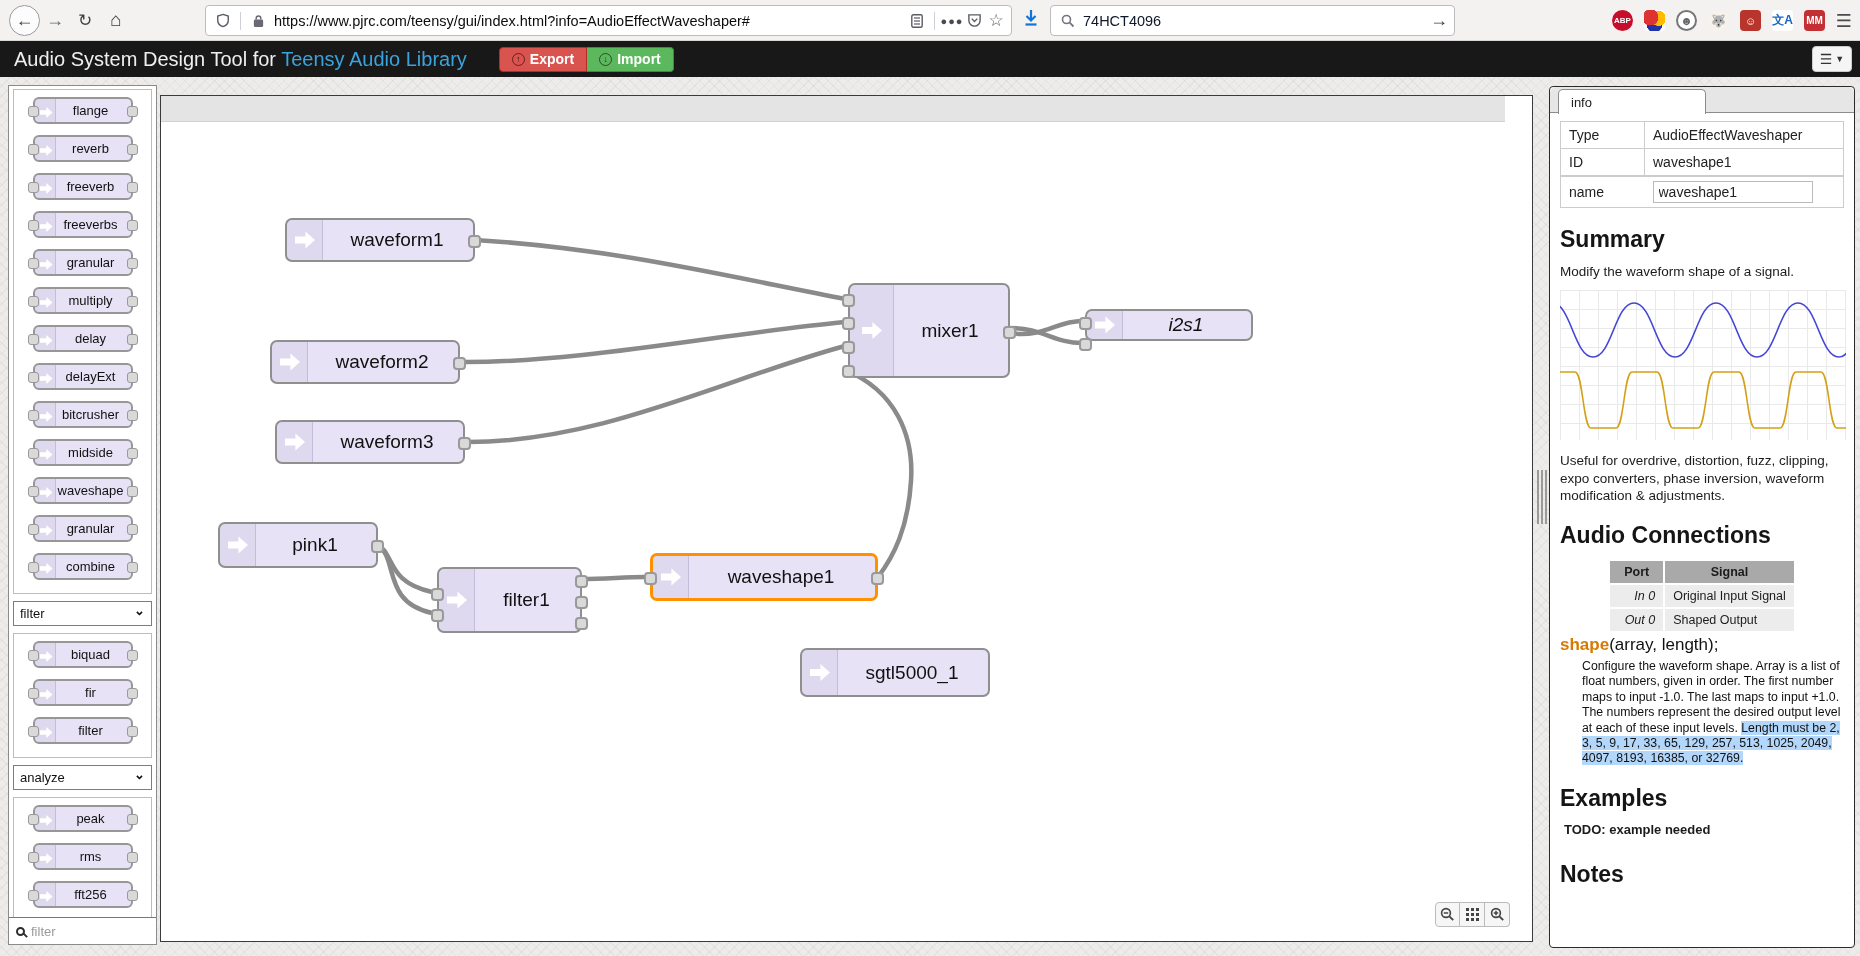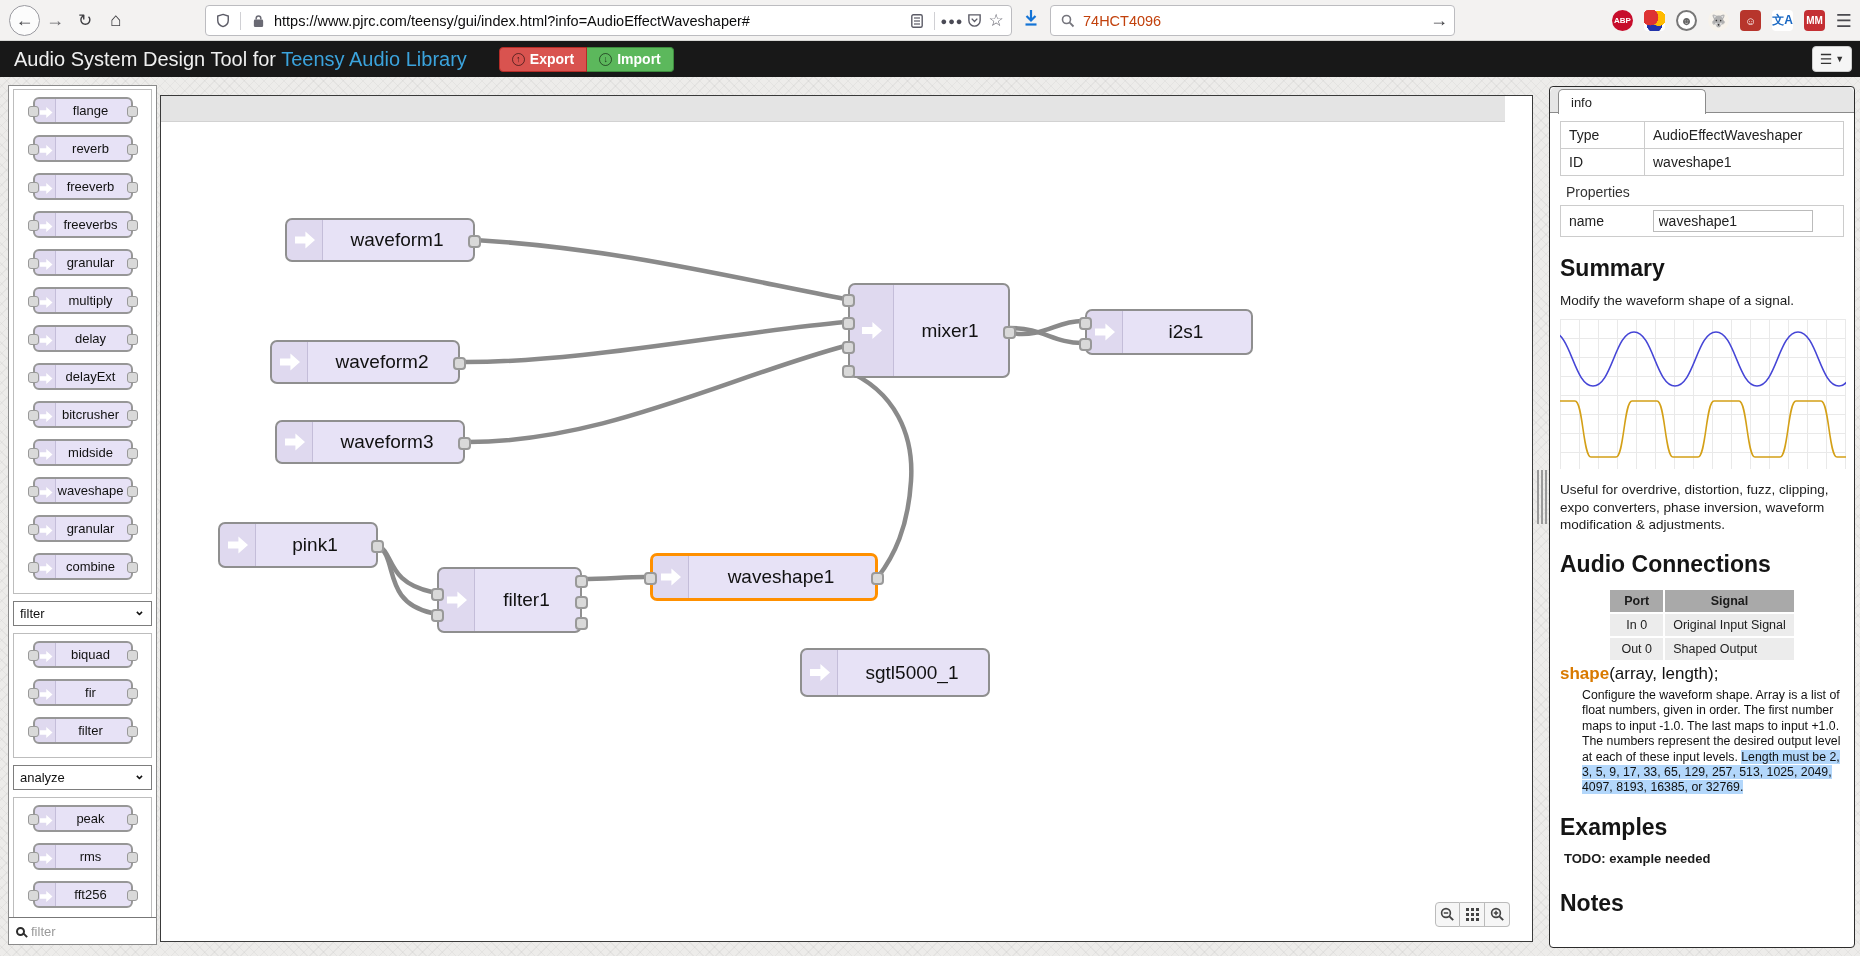--- a/index.html
+++ b/index.html
@@ -14,21 +14,21 @@
   .reload { width:30px; font-size:17px; }
   .home { width:32px; font-size:19px; }
   .url-bar { position:absolute; left:205px; top:5px; width:807px; height:31px; background:#fff; border:1px solid #bcbcc0; border-radius:4px; display:flex; align-items:center; font-size:14.5px; color:#0c0c0d; }
   .url-sep { width:1px; height:18px; background:#d0d0d4; margin:0 6px; }
   .url-text { flex:1; white-space:nowrap; overflow:hidden; }
   .tiny-icon { display:inline-flex; align-items:center; justify-content:center; width:22px; color:#5b5b66; }
   .dots { font-size:11px; letter-spacing:1px; color:#4a4a55; }
   .star { font-size:17px; }
   .dl-arrow { position:absolute; left:1022px; top:8px; }
   .search-bar { position:absolute; left:1050px; top:5px; width:405px; height:31px; background:#fff; border:1px solid #bcbcc0; border-radius:4px; display:flex; align-items:center; }
-  .search-input { border:none; outline:none; flex:1; font-size:14.5px; color:#c2410c; font-family:"Liberation Sans",sans-serif; background:transparent; }
+  .search-input { border:none; outline:none; flex:1; font-size:14.5px; color:#0f172a; font-family:"Liberation Sans",sans-serif; background:transparent; }
   .ext-strip { position:absolute; right:35px; top:0; height:41px; display:flex; align-items:center; gap:11px; }
   .ext { width:21px; height:21px; border-radius:4px; display:flex; align-items:center; justify-content:center; font-size:8px; font-weight:bold; color:#fff; }
   .ext-abp { background:#c70d2c; border-radius:50%; }
   .ext-balls { background:radial-gradient(circle at 30% 35%, #d33 0 40%, transparent 41%), radial-gradient(circle at 70% 40%, #fb0 0 38%, transparent 39%), radial-gradient(circle at 50% 70%, #23a 0 42%, transparent 43%); background-color:#fff; }
   .ext-person { background:#fff; color:#666; border:2px solid #777; border-radius:50%; font-size:12px; }
   .ext-fox { background:#f7f3ec; color:#000; border-radius:50%; font-size:12px; }
   .ext-smile { background:#b7352c; color:#fff; font-size:11px; }
   .ext-translate { background:#fff; color:#1766c2; font-size:12px; font-weight:bold; }
   .ext-m { background:#c42f33; font-size:10px; }
   .hamburger { position:absolute; right:8px; top:10px; font-size:18px; color:#4a4a4f; }
@@ -103,21 +103,21 @@
   table.props td.k { width:84px; }
   table.props input { width:160px; height:22px; border:1px solid #bbb; font-size:14px; padding-left:5px; font-family:"Liberation Sans",sans-serif; color:#222; }
   h2.ip { font-size:23px; font-weight:bold; color:#151515; margin:18px 0 10px 0; }
   .ip-para { font-size:13.5px; color:#1c1c1c; line-height:1.28; }
   .wave-fig { position:relative; width:286px; height:150px; margin:10px 0 12px 0;
     background-image:linear-gradient(#e9e9e9 1px, transparent 1px), linear-gradient(90deg,#e9e9e9 1px, transparent 1px);
     background-size:19px 19px; }
   table.conn { margin:4px auto 0 auto; border-spacing:2px; font-size:12.5px; color:#1c1c1c; }
   table.conn th { background:#a9a9a9; font-weight:bold; padding:4px 14px; }
   table.conn td { background:#ececec; padding:4px 8px; }
-  table.conn td.c { text-align:center; }
+  table.conn td.c { text-align:right;font-style:italic; }
   .fn-sig { font-size:17px; margin:2px 0 4px 0; color:#111; }
   .fn-sig b { color:#d97a00; }
   .fn-desc { margin-left:22px; font-size:12.3px; line-height:1.25; color:#111; width:262px; }
   .hl { background:#b3d7fb; }
   .todo { font-size:13px; font-weight:bold; color:#1c1c1c; margin:6px 0 0 4px; }
 </style>
 </head>
 <body>
 
 <div class="chrome">
@@ -408,21 +408,21 @@
       <div class="strip" style="width:44px;"></div>
         <div class="arrow" style="left:12px;"></div>
       <span class="label" style="margin-left:42px;">mixer1</span>
       <span class="port" style="left:-8px;top:9px;"></span>
       <span class="port" style="left:-8px;top:32px;"></span>
       <span class="port" style="left:-8px;top:56px;"></span>
       <span class="port" style="left:-8px;top:80px;"></span>
       <span class="port" style="right:-8px;top:41px;"></span>
     </div>
 
-    <div class="node" style="left:924px;top:213px;width:168px;height:46px;">
+    <div class="node" style="left:924px;top:213px;width:168px;height:32px;font-style:italic;">
       <div class="strip"></div>
         <div class="arrow"></div>
       <span class="label">i2s1</span>
       <span class="port" style="left:-8px;top:6px;"></span>
       <span class="port" style="left:-8px;top:27px;"></span>
     </div>
 
     <div class="node" style="left:57px;top:426px;width:160px;height:46px;">
       <div class="strip"></div>
         <div class="arrow"></div>
@@ -505,21 +505,20 @@
             <tr>
               <td class="k">Type</td>
               <td>AudioEffectWaveshaper</td>
             </tr>
         <tr>
               <td class="k">ID</td>
               <td>waveshape1</td>
             </tr>
       </tbody>
         </table>
-      <div class="props-label">Properties</div>
       <table class="props">
         <tbody>
             <tr>
           <td class="k">name</td>
           <td><input value="waveshape1" style=""></td>
         </tr>
       </tbody>
         </table>
 
       <h2 class="ip">Summary</h2>

